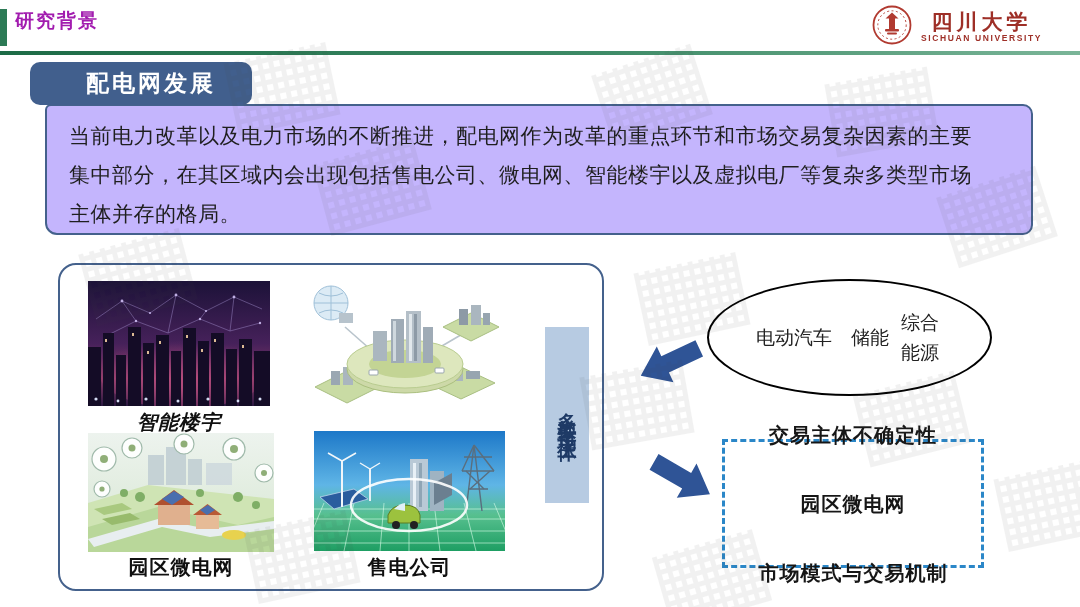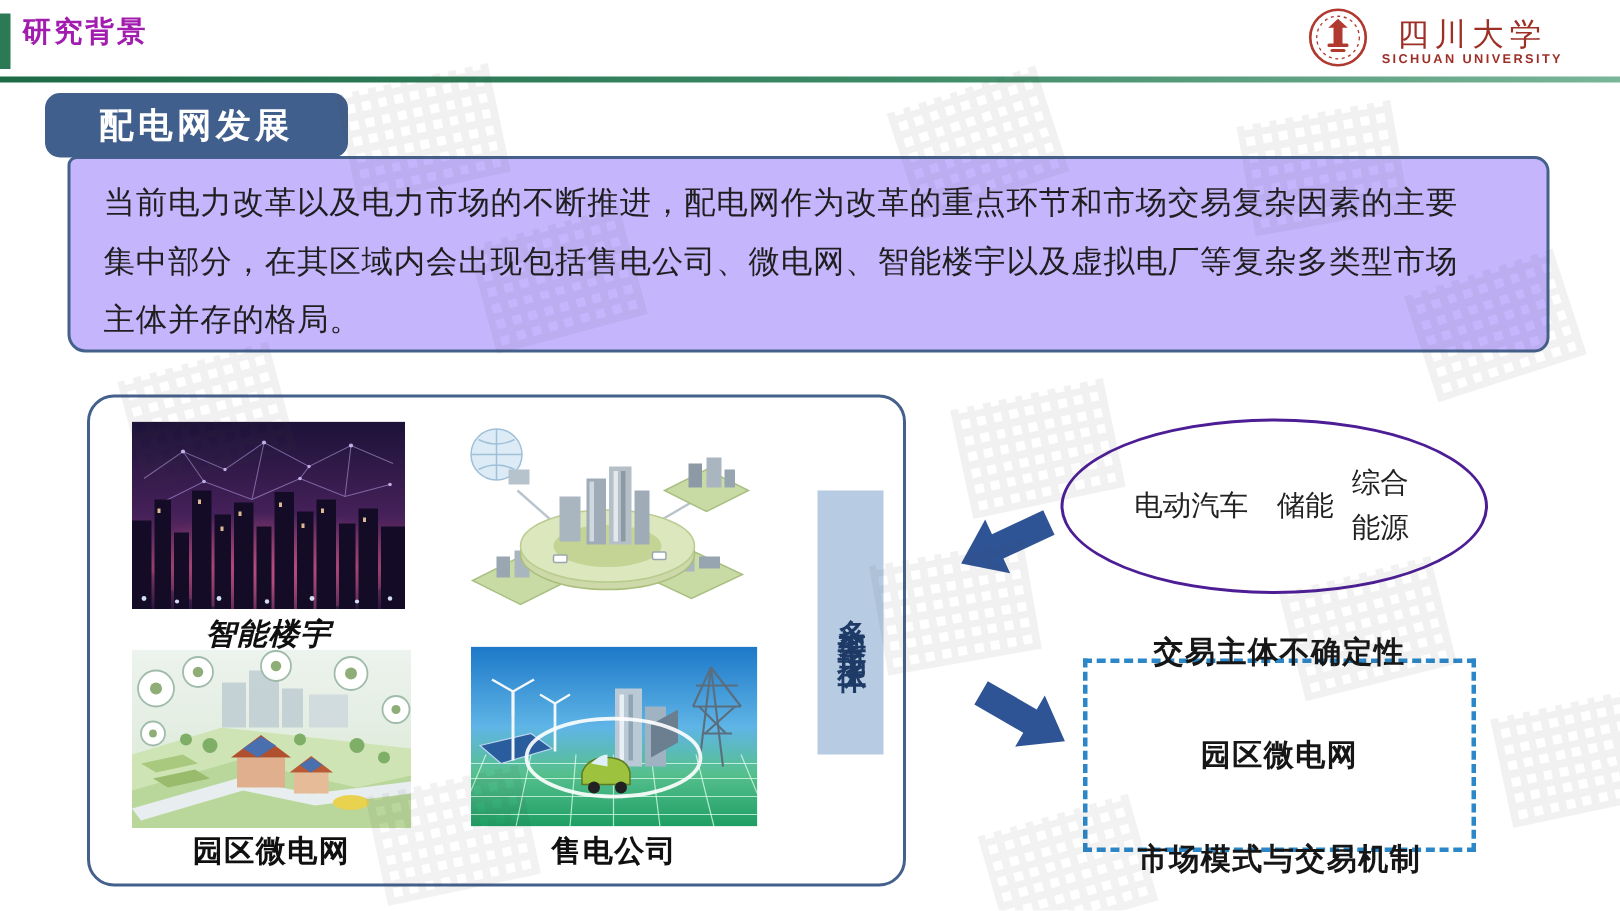--- a/index.html
+++ b/index.html
@@ -6,43 +6,43 @@
   body{width:1080px;height:607px;background:#ffffff;font-family:"Liberation Sans","DejaVu Sans",sans-serif;overflow:hidden;}
   .slide{position:relative;width:1080px;height:607px;background:#ffffff;}
 
   
   .accent-bar{position:absolute;left:0;top:9px;width:7px;height:37px;background:#2c7a55;}
   .page-title{position:absolute;left:15px;top:8px;font-size:19px;font-weight:800;color:#a21caf;letter-spacing:2px;}
   .divider{position:absolute;left:0;top:51px;width:1080px;height:4px;
            background:linear-gradient(90deg,#1d6b46,#3d8a66 55%,#7ab598);}
   .logo{position:absolute;top:5px;right:38px;display:flex;align-items:center;gap:9px;z-index:3;}
   .logo-txt{display:flex;flex-direction:column;align-items:center;line-height:1.15;}
-  .logo-zh{font-family:"Liberation Serif","DejaVu Serif",serif;font-size:21px;font-weight:400;color:#9e2f27;letter-spacing:4px;white-space:nowrap;}
+  .logo-zh{font-family:"Liberation Serif","DejaVu Serif",serif;font-size:21px;font-weight:700;color:#9e2f27;letter-spacing:4px;white-space:nowrap;}
   .logo-en{font-size:8.5px;font-weight:700;color:#9e2f27;letter-spacing:1.6px;white-space:nowrap;}
 
   
   .badge{position:absolute;left:30px;top:62px;width:202px;height:43px;background:#415f8d;border-radius:10px;
-         color:#ffffff;font-size:23px;font-weight:700;letter-spacing:3px;display:flex;align-items:center;justify-content:center;z-index:2;}
+         color:#ffffff;font-size:23px;font-weight:700;letter-spacing:3px;display:flex;align-items:center;justify-content:center;z-index:2;padding-left:20px;}
   .intro-box{position:absolute;left:45px;top:104px;width:988px;height:131px;border:2px solid #44618c;
              border-radius:6px 10px 10px 12px;background:#c4b5fd;box-sizing:border-box;z-index:1;}
   .intro-text{position:absolute;left:22px;top:10px;width:946px;font-size:21px;color:#1f1f1f;line-height:39px;}
   .intro-line{white-space:nowrap;letter-spacing:.5px;}
 
   
   .panel{position:absolute;left:58px;top:263px;width:546px;height:328px;border:2.5px solid #44618c;
          border-radius:18px;background:#ffffff;box-sizing:border-box;z-index:1;}
   .fig{position:absolute;overflow:hidden;z-index:2;}
   .fig svg{display:block;width:100%;height:100%;}
   .caption{position:absolute;font-size:20px;font-weight:700;color:#101010;text-align:center;z-index:2;letter-spacing:1px;}
   .chip{position:absolute;left:545px;top:327px;width:44px;height:176px;background:#b7cbe2;z-index:2;
         display:flex;align-items:center;justify-content:center;}
   .chip-txt{writing-mode:vertical-rl;font-size:19px;font-weight:600;color:#1e3a66;letter-spacing:5px;}
 
   
-  .bubble{position:absolute;left:707px;top:279px;width:285px;height:117px;border:2px solid #4c1d95;border-radius:50%;
+  .bubble{position:absolute;left:707px;top:279px;width:285px;height:117px;border:2px solid #000000;border-radius:50%;
           background:#ffffff;box-sizing:border-box;display:flex;align-items:center;justify-content:center;gap:12px;z-index:2;}
   .bubble-left{font-size:19px;color:#222;line-height:33px;text-align:left;}
   .bubble-l2{padding-left:10px;letter-spacing:1px;}
   .bubble-side{width:2.2em;font-size:19px;color:#222;line-height:30px;}
 
   
   .arrow{position:absolute;width:68px;height:52px;z-index:2;}
   .arrow svg{display:block;width:100%;height:100%;}
   .arrow-1{left:636px;top:336px;transform:rotate(155deg);}
   .arrow-2{left:648px;top:452px;transform:rotate(30deg);}

